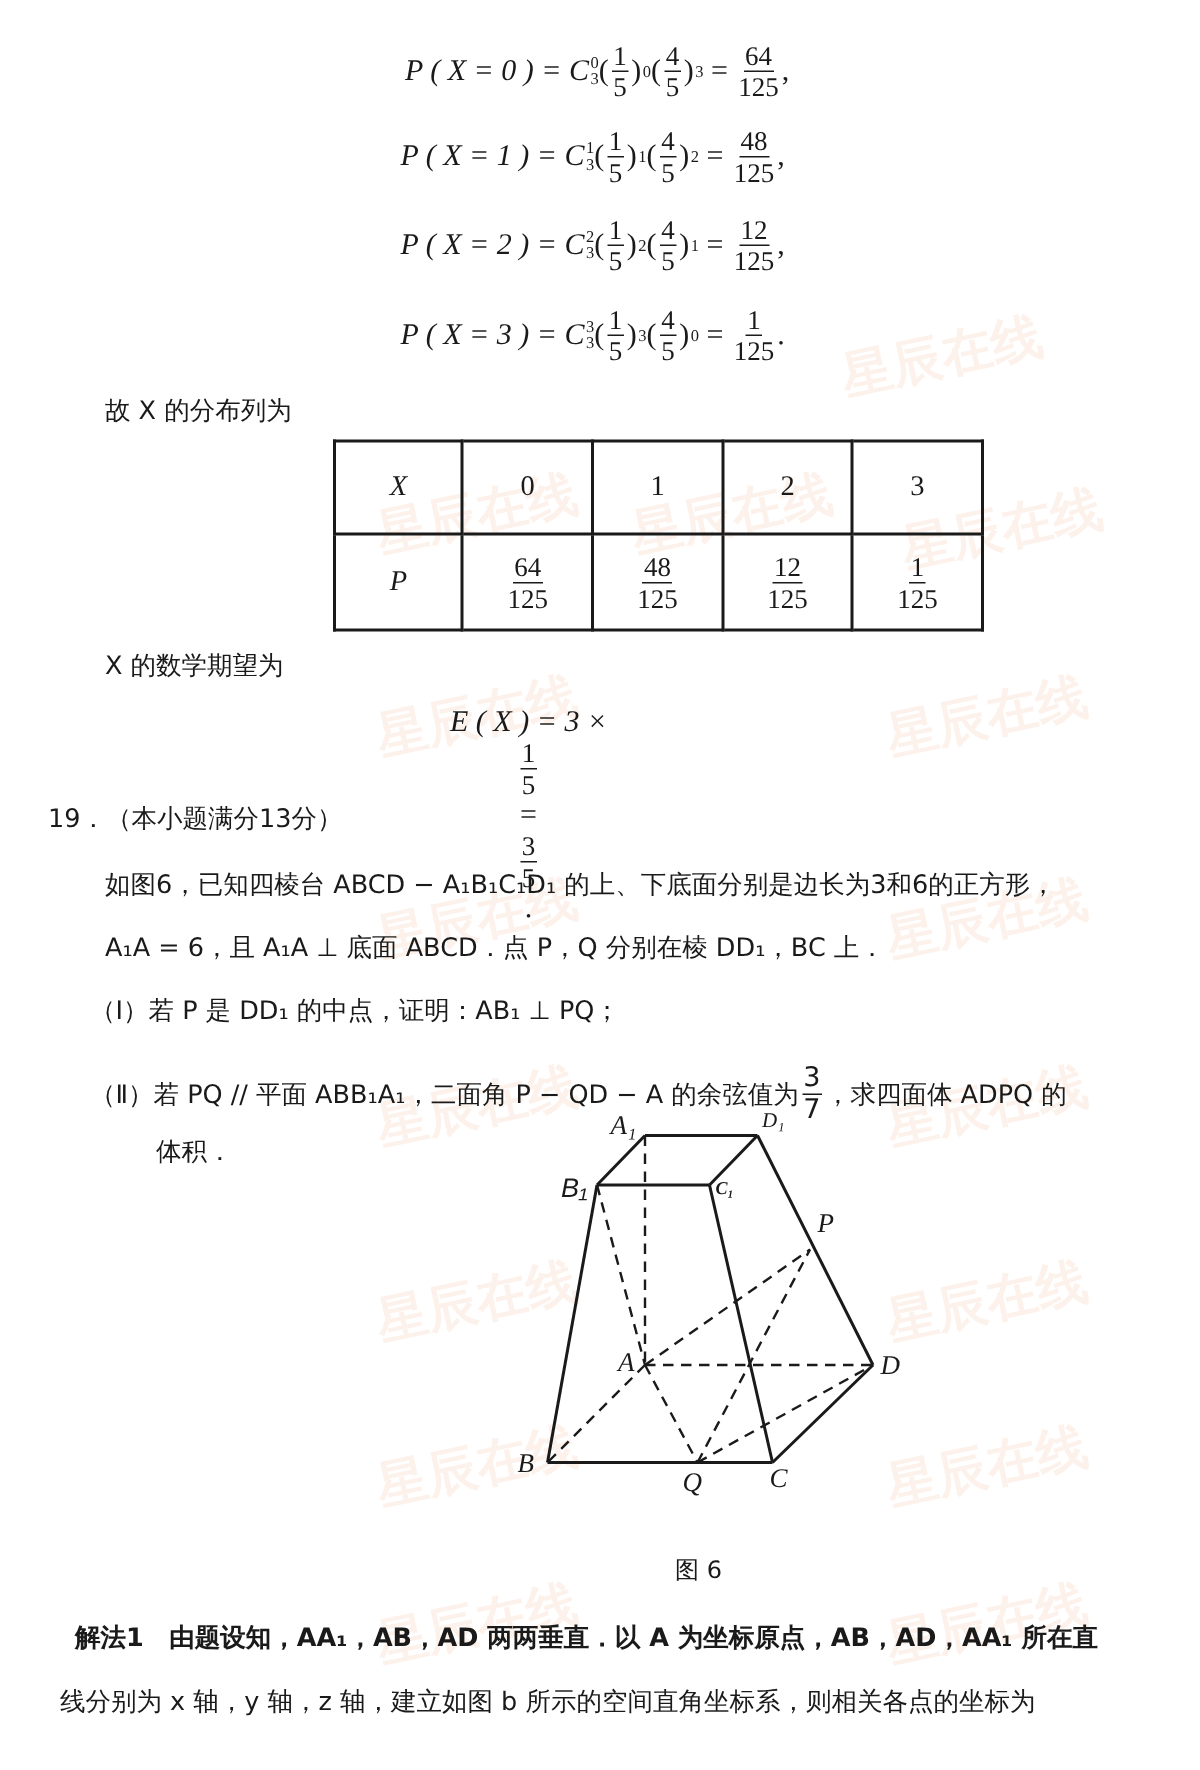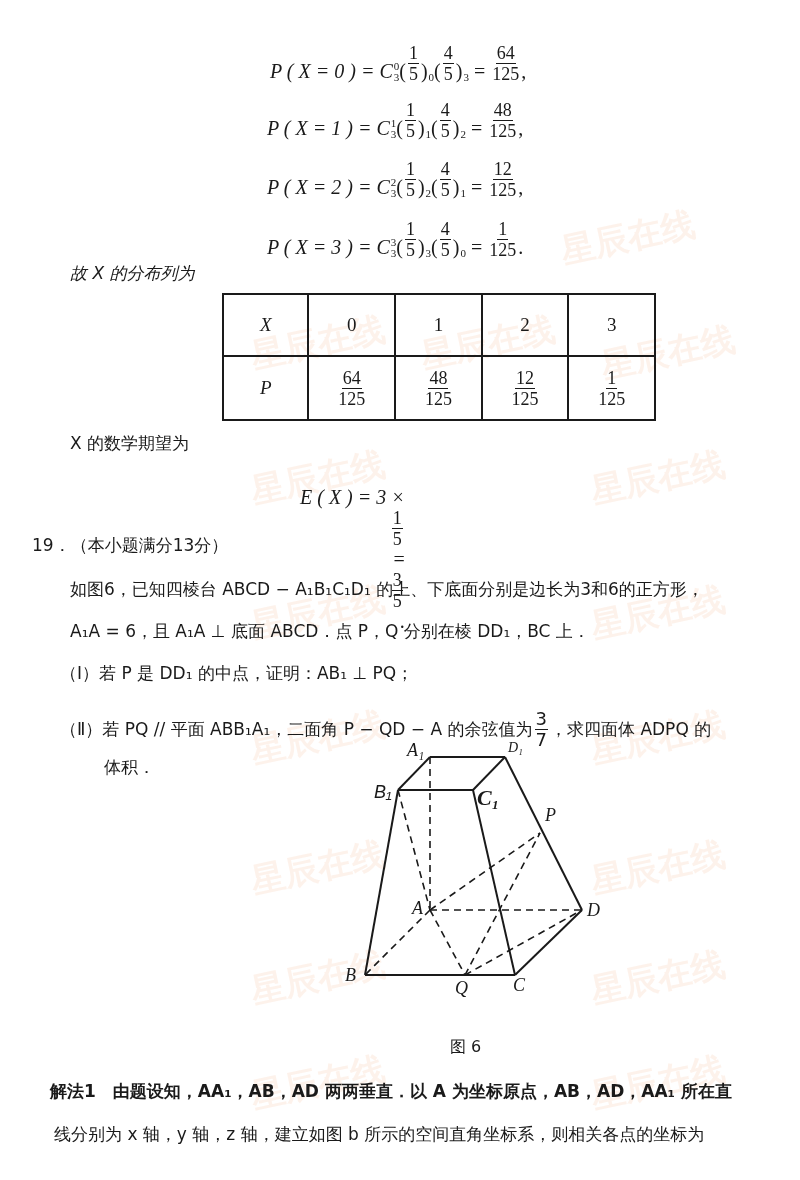--- a/index.html
+++ b/index.html
@@ -1,21 +1,21 @@
 <!DOCTYPE html>
 <html><head>
 <meta charset="utf-8">
 <style>
   html, body { margin: 0; padding: 0; }
   body {
     width: 800px; height: 1180px; background: #ffffff; position: relative; overflow: hidden;
     font-family: "DejaVu Serif", "Liberation Serif", serif; color: #1a1a1a;
   }
   .abs { position: absolute; }
-  .eq { font-family: "Liberation Serif", "DejaVu Serif", serif; font-size: 20px; white-space: nowrap; display: flex; align-items: flex-end; margin-top: 16px; }
+  .eq { font-family: "Liberation Serif", "DejaVu Serif", serif; font-size: 20px; white-space: nowrap; display: flex; align-items: center; }
   .it { font-style: italic; }
   .frac { display: inline-flex; flex-direction: column; align-items: center; vertical-align: middle; margin: 0 2px; line-height: 1; }
   .frac .n { border-bottom: 1.5px solid #1a1a1a; padding: 0 1px 1px; font-size: 18px; }
   .frac .d { padding-top: 1px; font-size: 18px; }
   .comb { display: inline-flex; align-items: center; }
   .comb .supsub { display: inline-flex; flex-direction: column; font-size: 11px; line-height: 1; margin-left: 1px; }
   .sup { font-size: 11px; vertical-align: super; margin-left: 1px; }
   .txt { font-family: "DejaVu Sans", "Liberation Sans", sans-serif; font-size: 17px; white-space: nowrap; }
   table.dist { border-collapse: collapse; position: absolute; left: 222px; top: 293px; width: 434px; }
   table.dist td { border: 2px solid #1a1a1a; text-align: center; font-family: "Liberation Serif", serif; font-size: 19px; width: 86px; }
@@ -125,21 +125,21 @@
   (<span class="frac">
       <span class="n">4</span>
       <span class="d">5</span>
     </span>)<span class="sup">0</span>
   &nbsp;=&nbsp;<span class="frac">
       <span class="n">1</span>
       <span class="d">125</span>
     </span><span>.</span>
 </div>
 
-<div class="abs txt" style="left:70px;top:262px;font-style:italic;">故 X 的分布列为</div>
+<div class="abs txt" style="left:70px;top:262px;">故 X 的分布列为</div>
 
 <table class="dist">
   <tbody>
       <tr class="r1">
     <td class="it">X</td>
     <td>0</td>
     <td>1</td>
     <td>2</td>
     <td>3</td>
   </tr>
@@ -215,23 +215,23 @@
     <line x1="398" y1="790" x2="430" y2="910"></line>
     <line x1="430" y1="910" x2="540" y2="833"></line>
     <line x1="430" y1="910" x2="465" y2="975"></line>
     <line x1="465" y1="975" x2="540" y2="833"></line>
     <line x1="465" y1="975" x2="582" y2="910"></line>
   </g>
 </svg>
 <div class="abs" style="left:407px;top:740px;font-family:'Liberation Serif',serif;font-style:italic;font-size:18px;text-align:right;">A₁</div>
 <div class="abs" style="left:508px;top:740px;font-family:Liberation Serif, serif;font-style:italic;font-size:14px;">D₁</div>
 <div class="abs" style="left:374px;top:782px;font-family:Liberation Sans, sans-serif;font-style:italic;font-size:18px;">B₁</div>
-<div class="abs" style="left:477px;top:785px;font-family:'Liberation Serif',serif;font-style:italic;font-size:22px;font-weight:bold;">C₁</div>
+<div class="abs" style="left:477px;top:785px;font-family:'Liberation Serif',serif;font-style:italic;font-size:12px;font-weight:bold;">C₁</div>
 <div class="abs" style="left:545px;top:805px;font-family:'Liberation Serif',serif;font-style:italic;font-size:18px;">P</div>
 <div class="abs" style="left:412px;top:898px;font-family:'Liberation Serif',serif;font-style:italic;font-size:18px;">A</div>
 <div class="abs" style="left:587px;top:900px;font-family:'Liberation Serif',serif;font-style:italic;font-size:18px;">D</div>
 <div class="abs" style="left:345px;top:965px;font-family:'Liberation Serif',serif;font-style:italic;font-size:18px;">B</div>
 <div class="abs" style="left:455px;top:978px;font-family:'Liberation Serif',serif;font-style:italic;font-size:18px;">Q</div>
 <div class="abs" style="left:513px;top:975px;font-family:'Liberation Serif',serif;font-style:italic;font-size:18px;">C</div>
 <div class="abs caption" style="left:450px;top:1017px;">图 6</div>
 
 <div class="abs txt" style="left:50px;top:1080px;font-weight:bold;">解法1　由题设知，AA₁，AB，AD 两两垂直．以 A 为坐标原点，AB，AD，AA₁ 所在直</div>
-<div class="abs txt" style="left:54px;top:1123px;text-align:right;">线分别为 x 轴，y 轴，z 轴，建立如图 b 所示的空间直角坐标系，则相关各点的坐标为</div>
+<div class="abs txt" style="left:40px;top:1123px;text-align:right;">线分别为 x 轴，y 轴，z 轴，建立如图 b 所示的空间直角坐标系，则相关各点的坐标为</div>
 
 </body></html>

